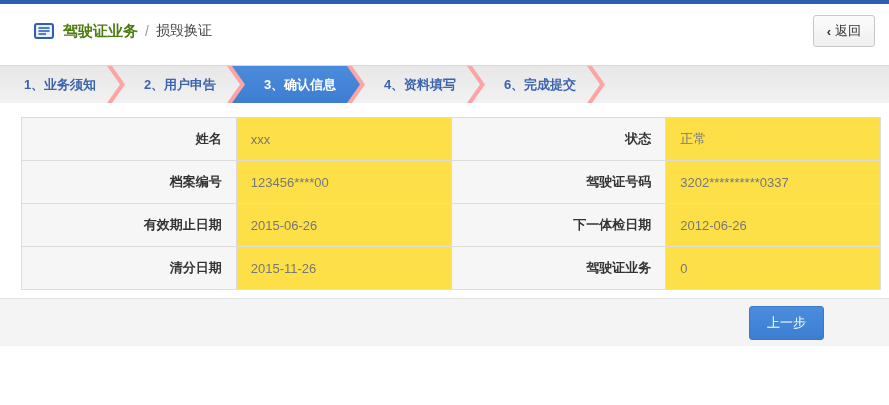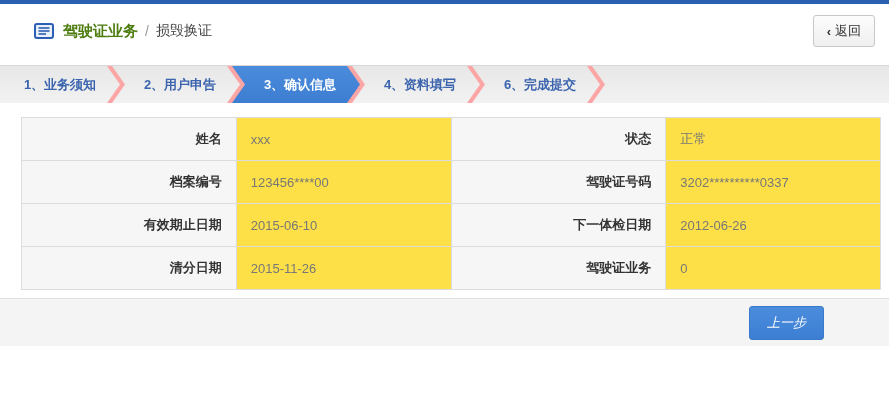--- a/index.html
+++ b/index.html
@@ -75,21 +75,21 @@
   .footer {
     margin-top: 8px; height: 48px; background: #f4f4f4;
     border-top: 1px solid #e0e0e0;
     display: flex; align-items: center; justify-content: flex-end;
     gap: 13px; padding-right: 65px;
   }
   .nav-btn {
     background: linear-gradient(#4b8cdd, #3c7ed2);
     border: 1px solid #3a79ca; border-radius: 3px;
     color: #fff; font-size: 13px; padding: 7px 17px;
-    font-family: inherit; cursor: pointer; font-style: italic;
+    font-family: inherit; cursor: pointer;
   }
 </style>
 </head>
 <body>
 
 <div class="page">
   <div class="topbar"></div>
 
   <header class="hdr">
     <div class="hdr-left">
@@ -142,21 +142,21 @@
         <td class="val">正常</td>
       </tr>
       <tr>
         <td class="lbl">档案编号</td>
         <td class="val">123456****00</td>
         <td class="lbl">驾驶证号码</td>
         <td class="val">3202**********0337</td>
       </tr>
       <tr>
         <td class="lbl">有效期止日期</td>
-        <td class="val">2015-06-10</td>
+        <td class="val">2015-06-26</td>
         <td class="lbl">下一体检日期</td>
         <td class="val">2012-06-26</td>
       </tr>
       <tr>
         <td class="lbl">清分日期</td>
         <td class="val">2015-11-26</td>
         <td class="lbl">驾驶证业务</td>
         <td class="val">0</td>
       </tr>
     </tbody>

